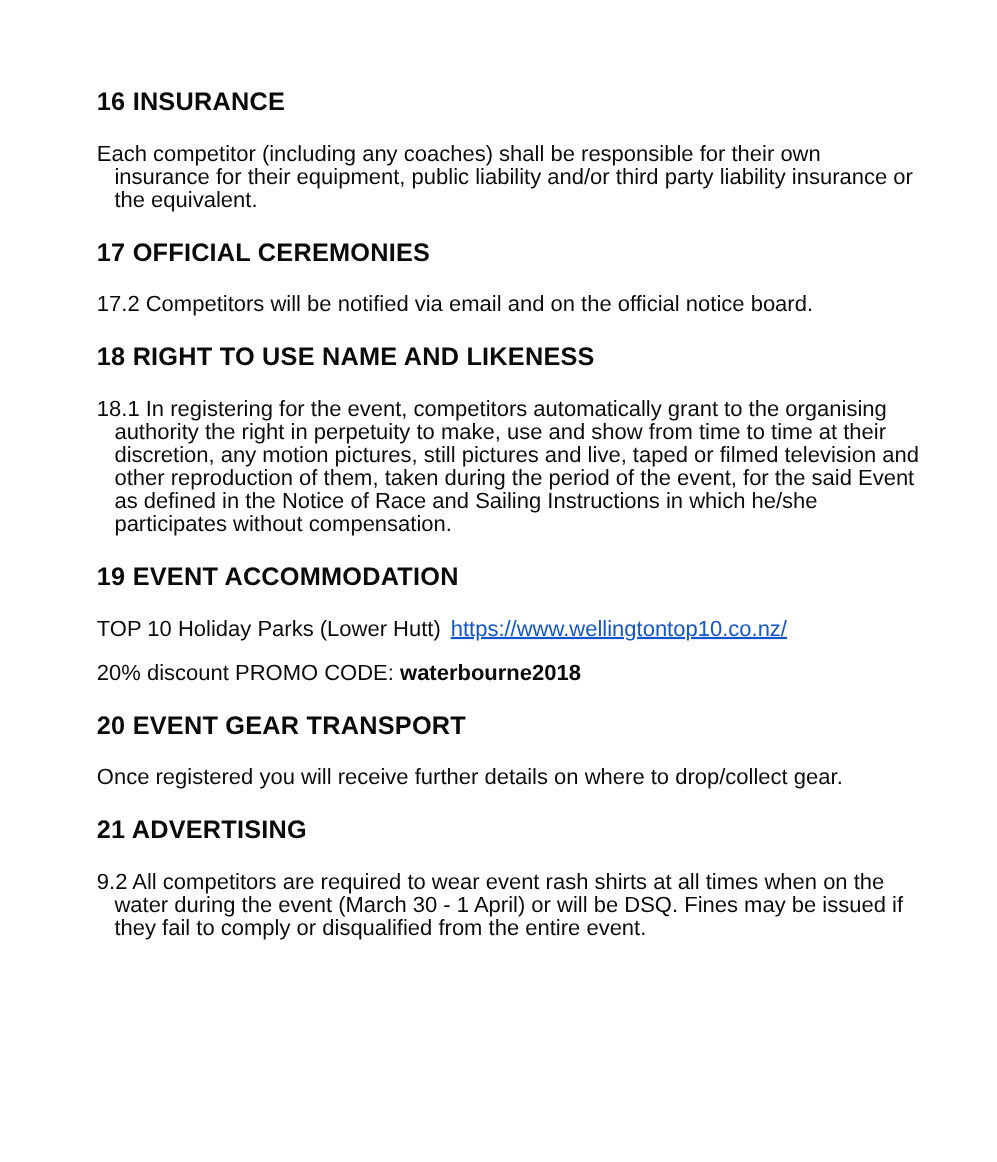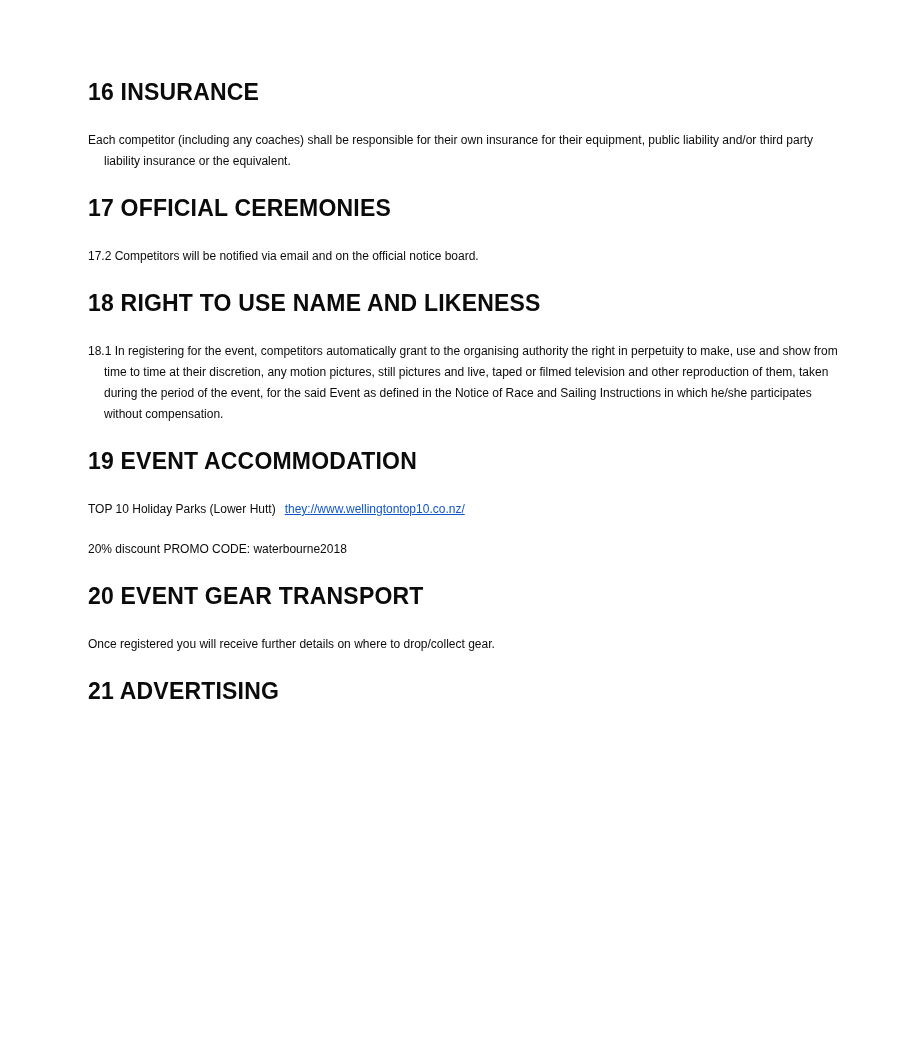--- a/index.html
+++ b/index.html
@@ -23,34 +23,34 @@
     font-size: 23px;
     line-height: 25px;
     font-weight: bold;
     letter-spacing: 0.2px;
     margin: 24px 0 25px 0;
   }
   .section:first-child .section-heading {
     margin-top: 0;
   }
   .para {
-    font-size: 12px;
+    font-size: 20px;
     line-height: 21px;
     margin: 0 0 19px 0;
     padding-left: 16px;
     text-indent: -16px;
   }
   .link {
     color: #1155cc;
     text-decoration: underline;
     margin-left: 9px;
     word-break: break-all;
   }
   .bold {
-    font-weight: normal;
+    font-weight: bold;
   }
 </style>
 </head>
 <body>
 
 <div class="doc">
 
   <div class="section">
     <h2 class="section-heading">16 INSURANCE</h2>
     <p class="para">Each competitor (including any coaches) shall be responsible for their own insurance for their equipment, public liability and/or third party liability insurance or the equivalent.</p>
@@ -61,26 +61,27 @@
     <p class="para">17.2 Competitors will be notified via email and on the official notice board.</p>
   </div>
 
   <div class="section">
     <h2 class="section-heading">18 RIGHT TO USE NAME AND LIKENESS</h2>
     <p class="para">18.1 In registering for the event, competitors automatically grant to the organising authority the right in perpetuity to make, use and show from time to time at their discretion, any motion pictures, still pictures and live, taped or filmed television and other reproduction of them, taken during the period of the event, for the said Event as defined in the Notice of Race and Sailing Instructions in which he/she participates without compensation.</p>
   </div>
 
   <div class="section">
     <h2 class="section-heading">19 EVENT ACCOMMODATION</h2>
-    <p class="para"><span>TOP 10 Holiday Parks (Lower Hutt)</span><a class="link" href="#">they://www.wellingtontop10.co.nz/</a></p>
+    <p class="para"><span>TOP 10 Holiday Parks (Lower Hutt)</span><a class="link" href="#">https://www.wellingtontop10.co.nz/</a></p>
     <p class="para"><span>20% discount PROMO CODE:</span> <span class="bold">waterbourne2018</span></p>
   </div>
 
   <div class="section">
     <h2 class="section-heading">20 EVENT GEAR TRANSPORT</h2>
     <p class="para">Once registered you will receive further details on where to drop/collect gear.</p>
   </div>
 
   <div class="section">
     <h2 class="section-heading">21 ADVERTISING</h2>
+    <p class="para">9.2 All competitors are required to wear event rash shirts at all times when on the water during the event (March 30 - 1 April) or will be DSQ. Fines may be issued if they fail to comply or disqualified from the entire event.</p>
   </div>
 
 </div>
 
 </body></html>

